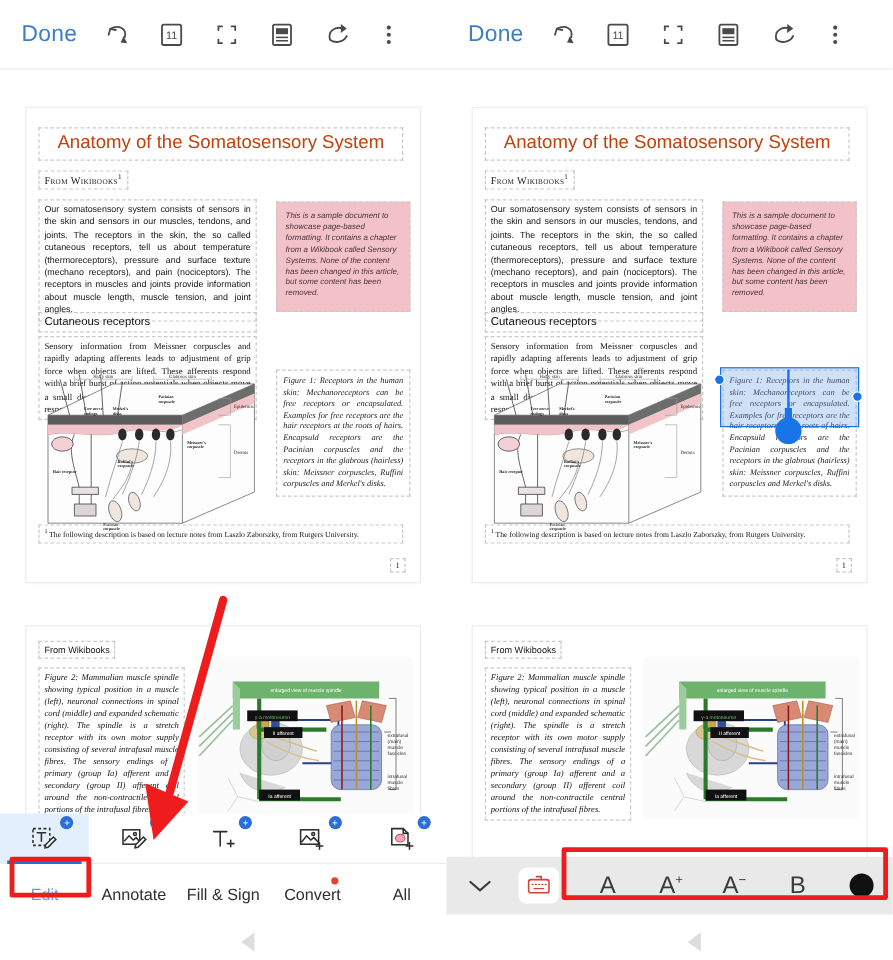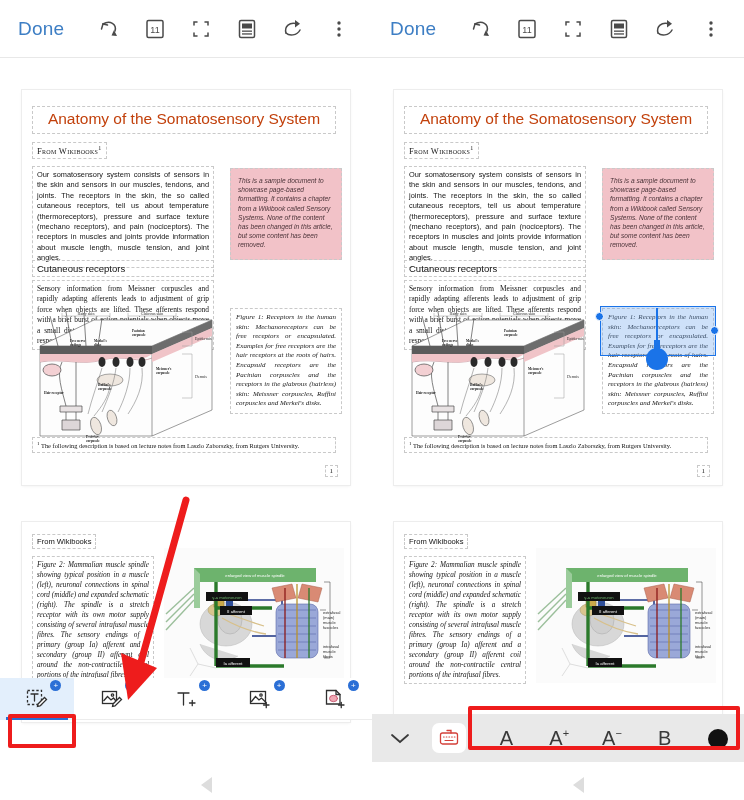--- a/index.html
+++ b/index.html
@@ -21,21 +21,21 @@
     position: absolute; top: 0; left: 0; width: 372px; height: 58px;
     background: #ffffff;
     display: flex; align-items: center;
     border-bottom: 1px solid #e8e8e8;
   }
   .done-btn {
     color: #3d7ec4; font-size: 19px; letter-spacing: .2px;
     margin-left: 18px; font-family: "Liberation Sans", sans-serif;
   }
   .tb-icons { margin-left: auto; display:flex; align-items:center; gap: 0px; padding-right: 10px; }
-  .tb-ic { width: 46px; height: 44px; display:flex; align-items:center; justify-content:center; }
+  .tb-ic { width: 46px; height: 44px; display:flex; align-items:center; }
   .tb-ic svg { display:block; }
 
   
   .page {
     position: absolute; left: 22px; top: 90px;
     width: 328px; height: 395px;
     background: #ffffff;
     box-shadow: 0 0 0 1px #ededed, 0 1px 3px rgba(0,0,0,.08);
     overflow: hidden;
   }
@@ -475,20 +475,38 @@
         <svg width="24" height="24" viewBox="0 0 24 24" fill="none" stroke="#2f2f2f" stroke-width="1.3" stroke-linecap="round">
           <path d="M3.5 3.5 H13 L17 7.5 V17 H3.5 Z"></path>
           <path d="M13 3.5 V7.5 H17"></path>
           <ellipse cx="10.5" cy="11.5" rx="4" ry="3.2" fill="#f0a8b4" stroke="#c4566e" stroke-width="0.9"></ellipse>
           <path d="M15.5 18 H21 M18.25 15.3 V20.7"></path>
         </svg>
         <span class="badge">+</span>
       </div>
     </div>
 
+    <div class="tabbar">
+      <div class="tab sel">
+        <span>Edit</span>
+      </div>
+      <div class="tab">
+        <span>Annotate</span>
+      </div>
+      <div class="tab">
+        <span>Fill &amp; Sign</span>
+      </div>
+      <div class="tab">
+        <span>Convert</span>
+        <span class="reddot"></span>
+      </div>
+      <div class="tab">
+        <span>All</span>
+      </div>
+    </div>
 
     <div class="sysnav">
       <div class="nav-tri"></div>
     </div>
   </div>
 
   <div class="half right">
 
     <div class="toolbar">
       <div class="done-btn">Done</div>

